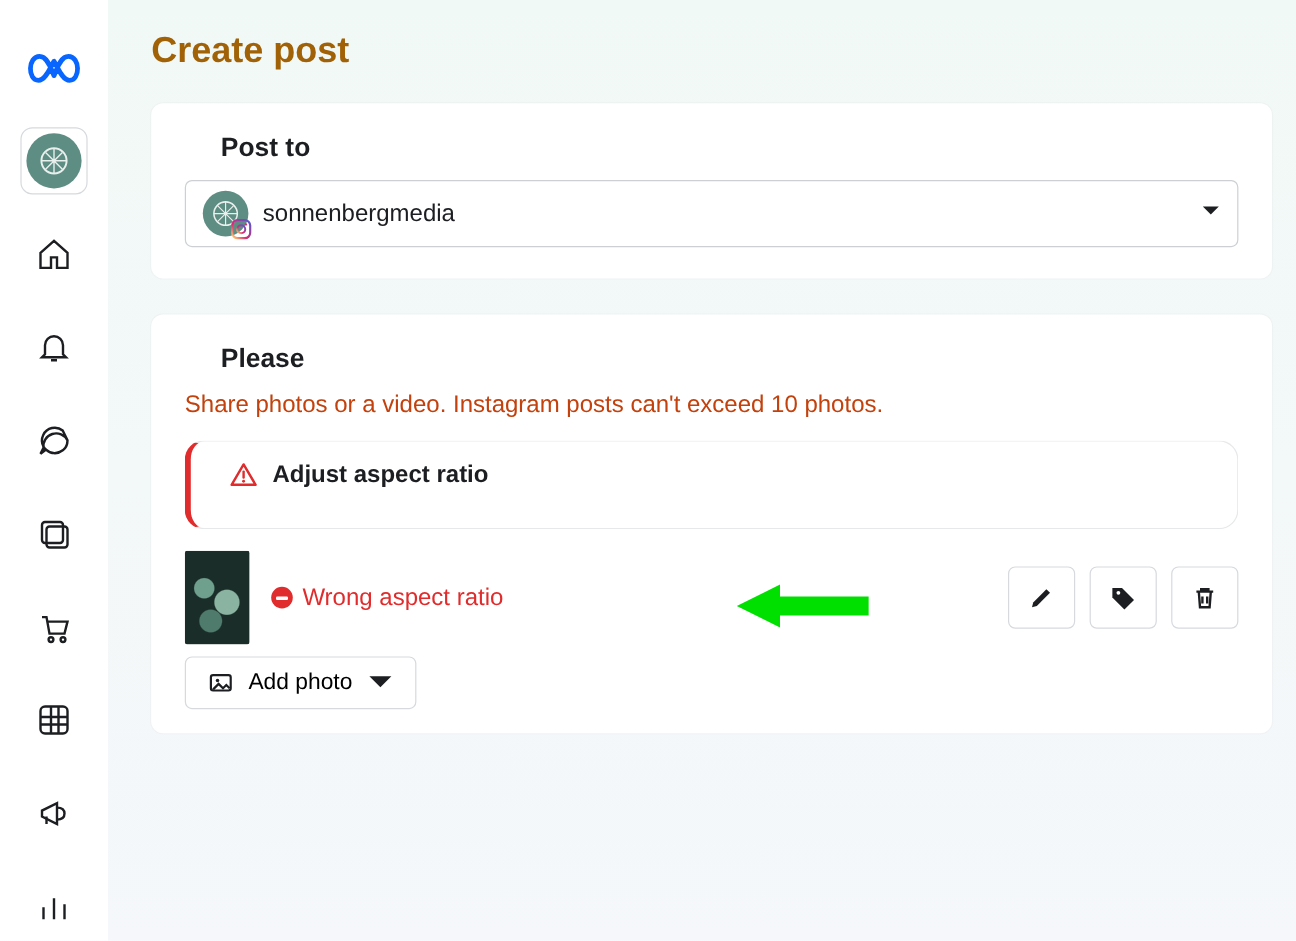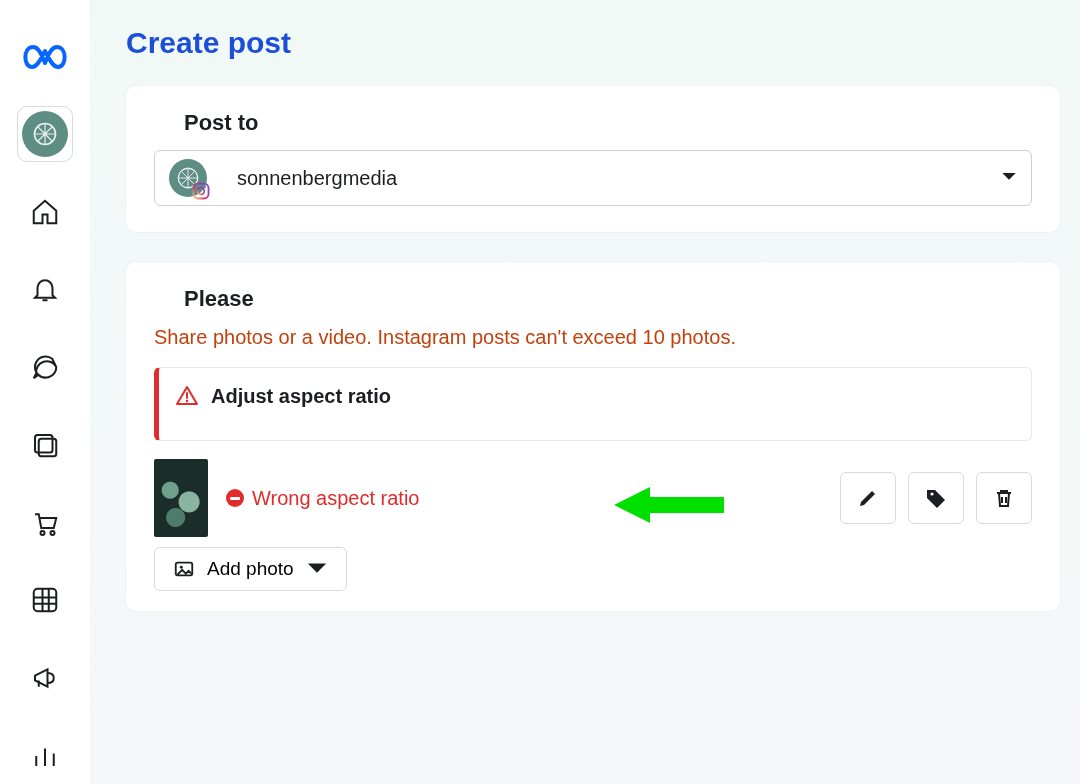--- a/index.html
+++ b/index.html
@@ -37,58 +37,58 @@
     background: #5d8d83;
     display:flex; align-items:center; justify-content:center;
   }
   .sidebar svg.icon { width: 30px; height: 30px; stroke: #1c1e21; stroke-width: 1.6; fill: none; }
 
   .main {
     flex: 1;
     padding: 26px 20px 0 36px;
     overflow: hidden;
   }
-  .page-title { font-size: 30px; font-weight: 800; margin-bottom: 26px; color:#1d4ed8;}
+  .page-title { font-size: 30px; font-weight: 800; margin-bottom: 26px; color:#a16207;}
   .card {
     background: #fff;
     border-radius: 10px;
     padding: 24px 28px 26px 28px;
     margin-bottom: 30px;
     box-shadow: 0 0 0 1px rgba(0,0,0,0.02);
   }
   .section-title { font-size: 22px; font-weight: 800; margin-bottom: 14px; margin-left: 30px; }
   .account-select {
     border: 1px solid #ccd0d5;
     border-radius: 6px;
     padding: 8px 14px;
     display: flex;
     align-items: center;
-    gap: 30px;
+    gap: 12px;
     cursor: pointer;
   }
   .account-select .acc-avatar {
     width: 38px; height: 38px; border-radius: 50%;
     background: #5d8d83; position: relative;
     display:flex; align-items:center; justify-content:center;
   }
   .ig-badge {
     position:absolute; bottom:-3px; right:-3px;
     width:18px; height:18px;
     display:flex; align-items:center; justify-content:center;
   }
   .account-select .name { font-size: 20px; flex:1; }
   .caret-down { color:#1c1e21; }
 
   .media-desc { font-size: 20px; color:#c2410c; margin-bottom: 18px; }
 
   .warning-box {
     border: 1px solid #e7e8ea;
     border-left: 5px solid #e02c2c;
-    border-radius: 6px;
-    padding: 16px 22px 22px 16px;
+    border-radius: 16px;
+    padding: 16px 22px 22px 32px;
     margin-bottom: 14px;
   }
   .warn-head { display:flex; align-items:center; gap:12px; margin-bottom: 10px; font-weight:700; font-size:20px;}
   .warn-head svg { width:24px; height:24px; }
   .warn-body { font-size:20px; line-height:1.55; }
 
   .media-row { display:flex; align-items:center; gap:18px; padding: 4px 0 10px 0; position:relative;}
   .thumb { width:54px; height:78px; background:#1b2b25; border-radius:2px; overflow:hidden;}
   .thumb-inner { width:100%; height:100%;
     background:

